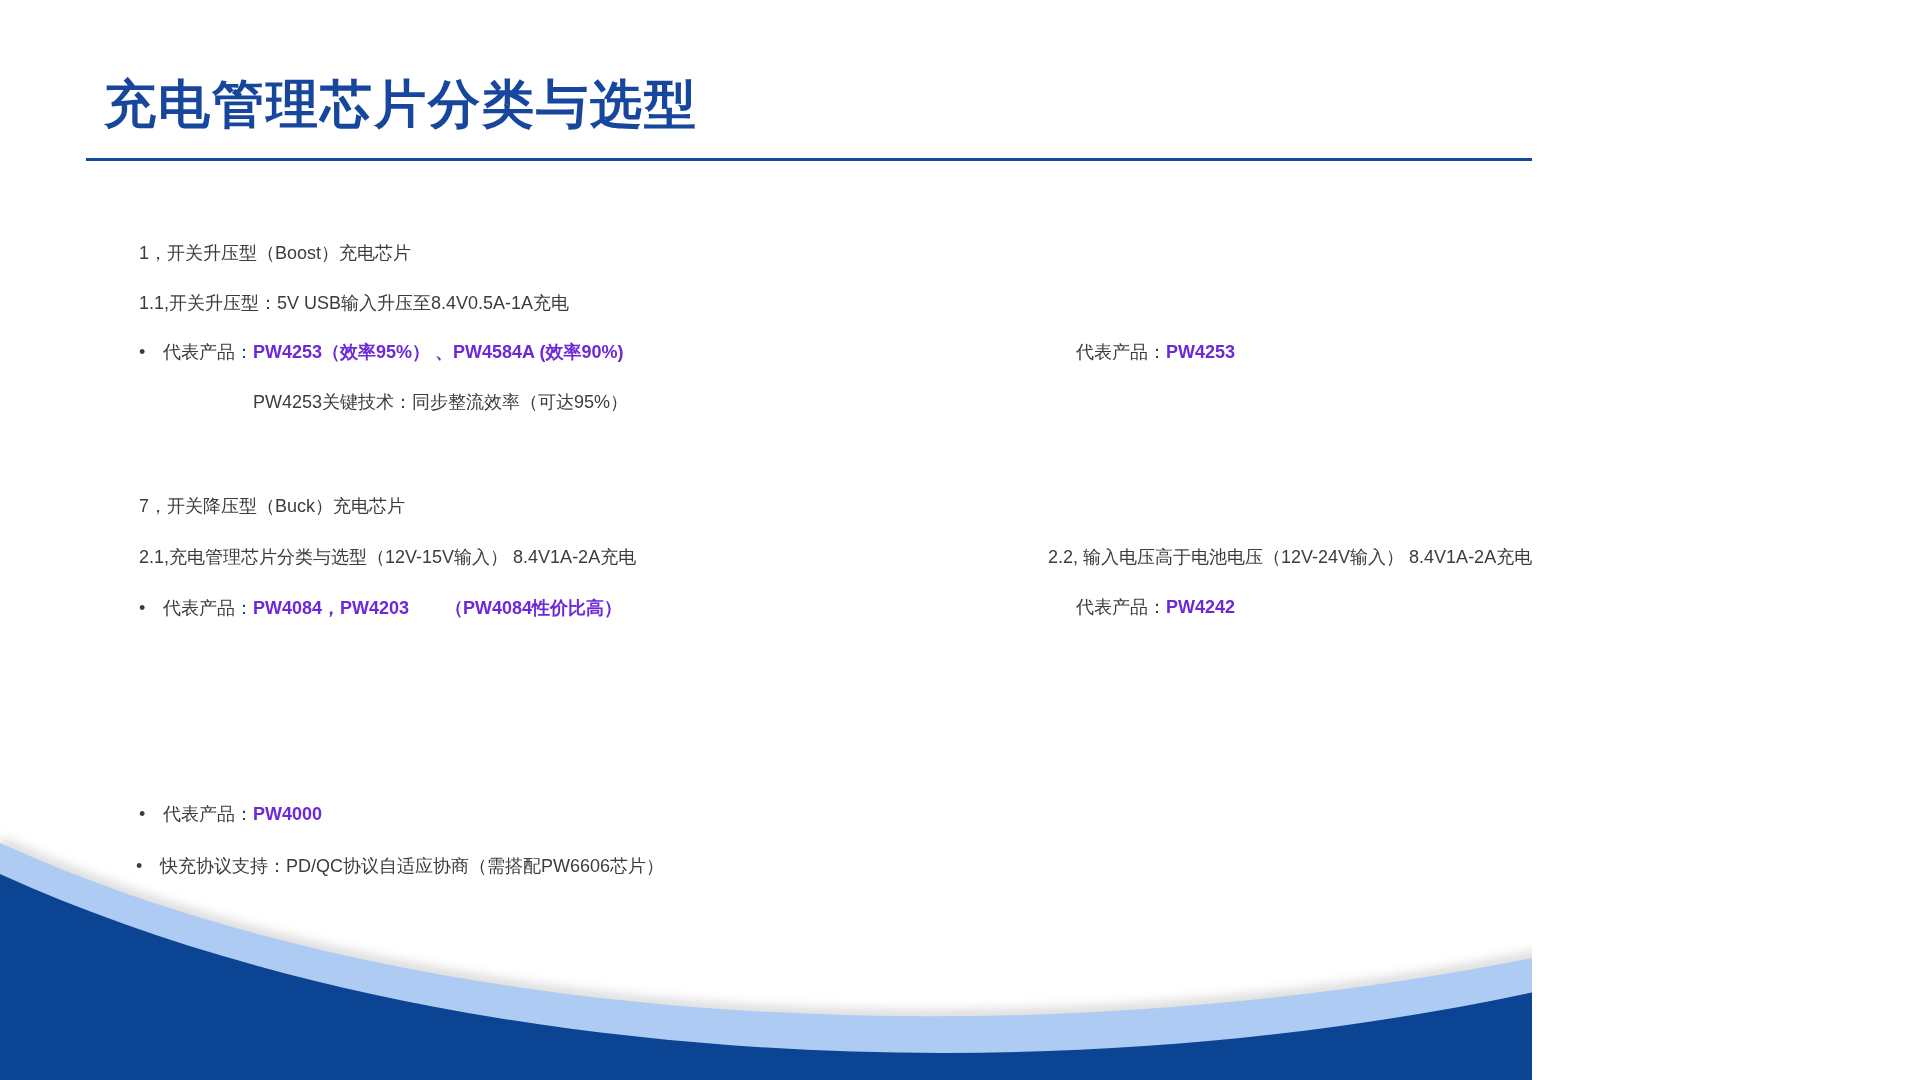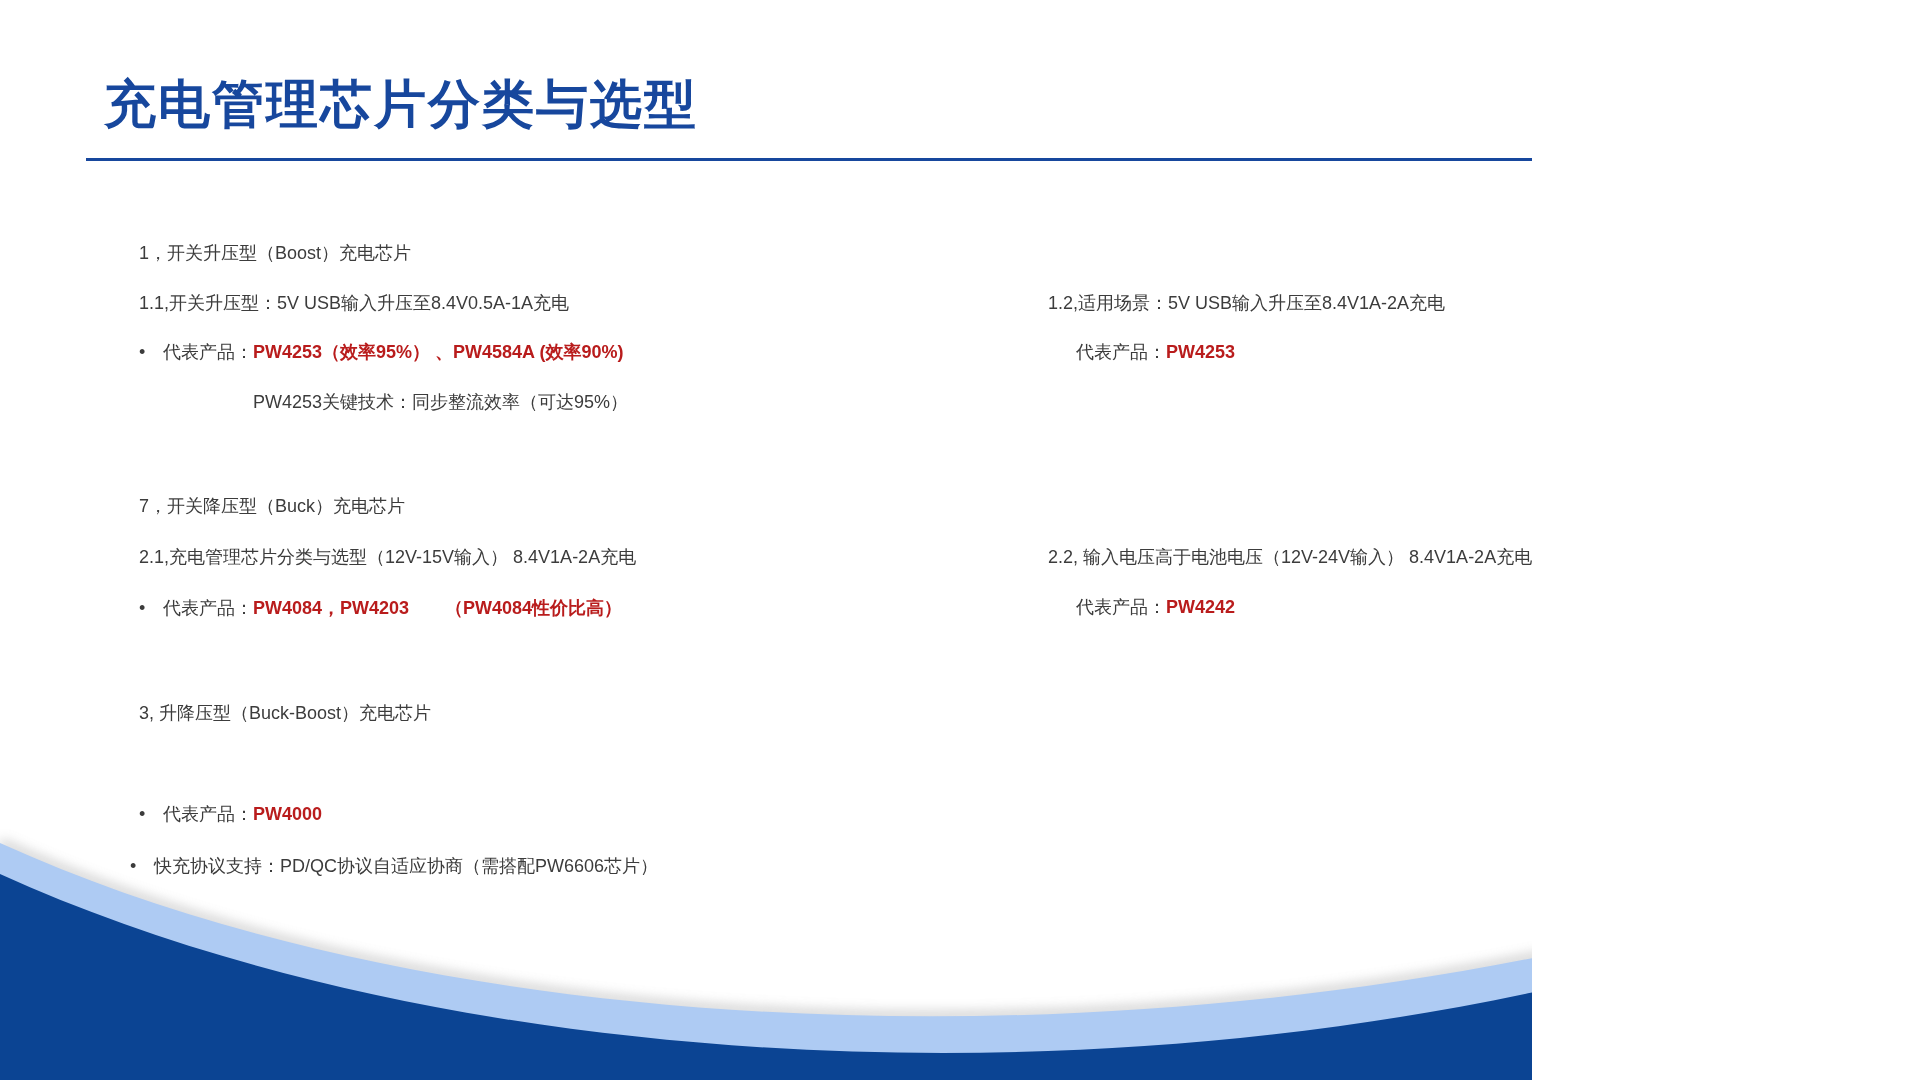--- a/index.html
+++ b/index.html
@@ -25,21 +25,21 @@
   }
   .row{
     position:absolute;
     font-size:18px;line-height:34px;color:#3C3C3C;
     white-space:nowrap;
   }
   .bullet{
     display:inline-block;width:24px;color:#3C3C3C;
   }
   .hl{
-    color:#b91c1c;font-weight:bold;
+    color:#6d28d9;font-weight:bold;
   }
   .wave{
     position:absolute;left:0;bottom:0;width:1920px;height:300px;
   }
 </style>
 </head>
 <body>
 
 <div class="slide">
 
@@ -52,50 +52,44 @@
   </div>
   <div class="row" style="left:139px;top:286px">
     <span>1.1,开关升压型：5V USB输入升压至8.4V0.5A-1A充电</span>
   </div>
   <div class="row" style="left:139px;top:335px">
     <span class="bullet">•</span><span>代表产品：</span><span class="hl">PW4253（效率95%） 、PW4584A (效率90%)</span>
   </div>
   <div class="row" style="left:253px;top:385px">
     <span>PW4253关键技术：同步整流效率（可达95%）</span>
   </div>
-  <div class="row" style="left:1048px;top:286px">
-    <span>1.2,适用场景：5V USB输入升压至8.4V1A-2A充电</span>
-  </div>
   <div class="row" style="left:1076px;top:335px">
     <span>代表产品：</span><span class="hl">PW4253</span>
   </div>
 
   <div class="row" style="left:139px;top:489px">
     <span>7，开关降压型（Buck）充电芯片</span>
   </div>
   <div class="row" style="left:139px;top:540px">
     <span>2.1,充电管理芯片分类与选型（12V-15V输入） 8.4V1A-2A充电</span>
   </div>
   <div class="row" style="left:139px;top:591px">
     <span class="bullet">•</span><span>代表产品：</span><span class="hl">PW4084，PW4203　　（PW4084性价比高）</span>
   </div>
   <div class="row" style="left:1048px;top:540px">
     <span>2.2, 输入电压高于电池电压（12V-24V输入） 8.4V1A-2A充电</span>
   </div>
   <div class="row" style="left:1076px;top:590px">
     <span>代表产品：</span><span class="hl">PW4242</span>
   </div>
 
-  <div class="row" style="left:139px;top:696px">
-    <span>3, 升降压型（Buck-Boost）充电芯片</span>
-  </div>
   <div class="row" style="left:139px;top:797px">
     <span class="bullet">•</span><span>代表产品：</span><span class="hl">PW4000</span>
   </div>
-  <div class="row" style="left:130px;top:849px">
+  <div class="row" style="left:136px;top:849px">
     <span class="bullet">•</span><span>快充协议支持：PD/QC协议自适应协商（需搭配PW6606芯片）</span>
   </div>
 
   <svg class="wave" width="1920" height="300" viewBox="0 0 1920 300" preserveAspectRatio="none">
     <defs>
       <filter id="softblur" x="-20%" y="-60%" width="140%" height="220%">
         <feGaussianBlur stdDeviation="6"></feGaussianBlur>
       </filter>
     </defs>
     <path d="M0,63 C500,290 1300,295 1920,72" fill="none" stroke="#8c8c8c" stroke-width="10" opacity="0.40" filter="url(#softblur)"></path>

